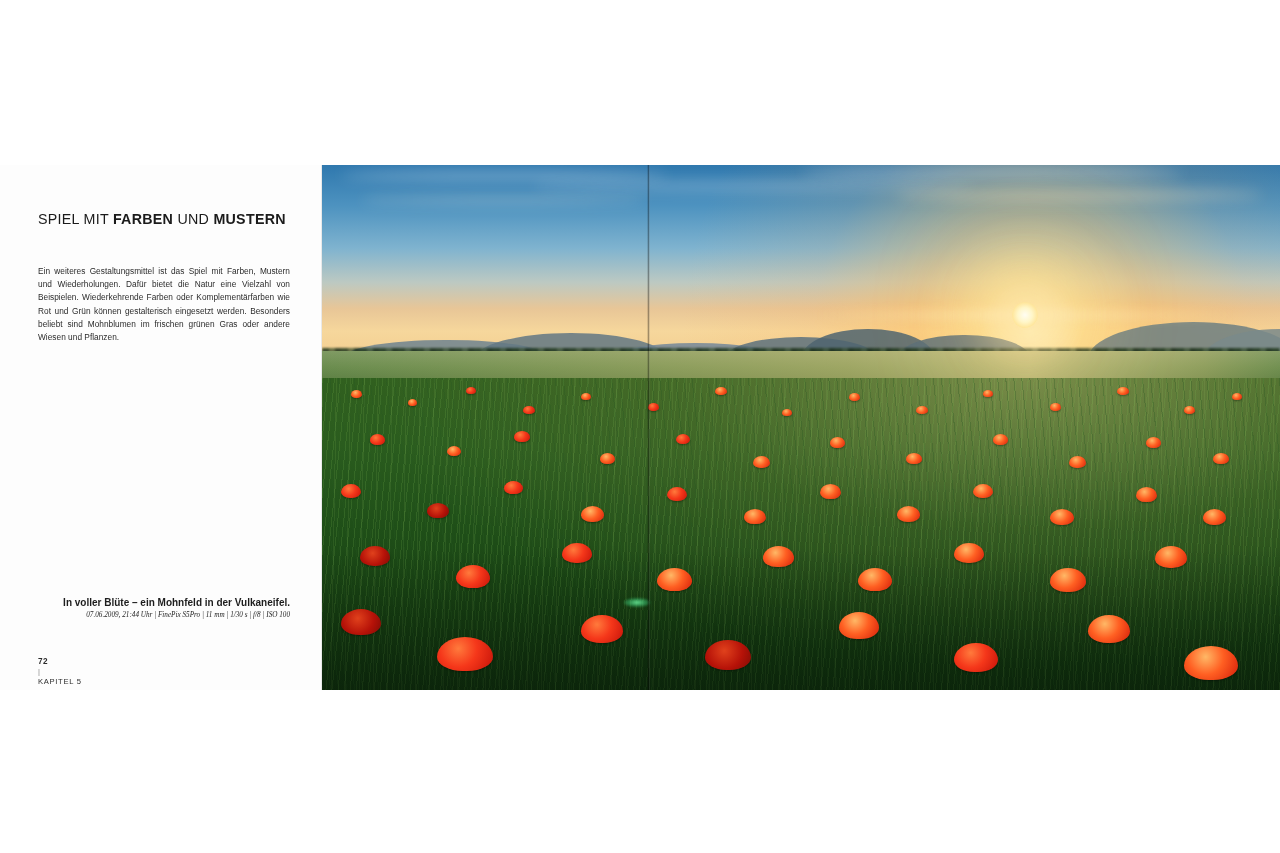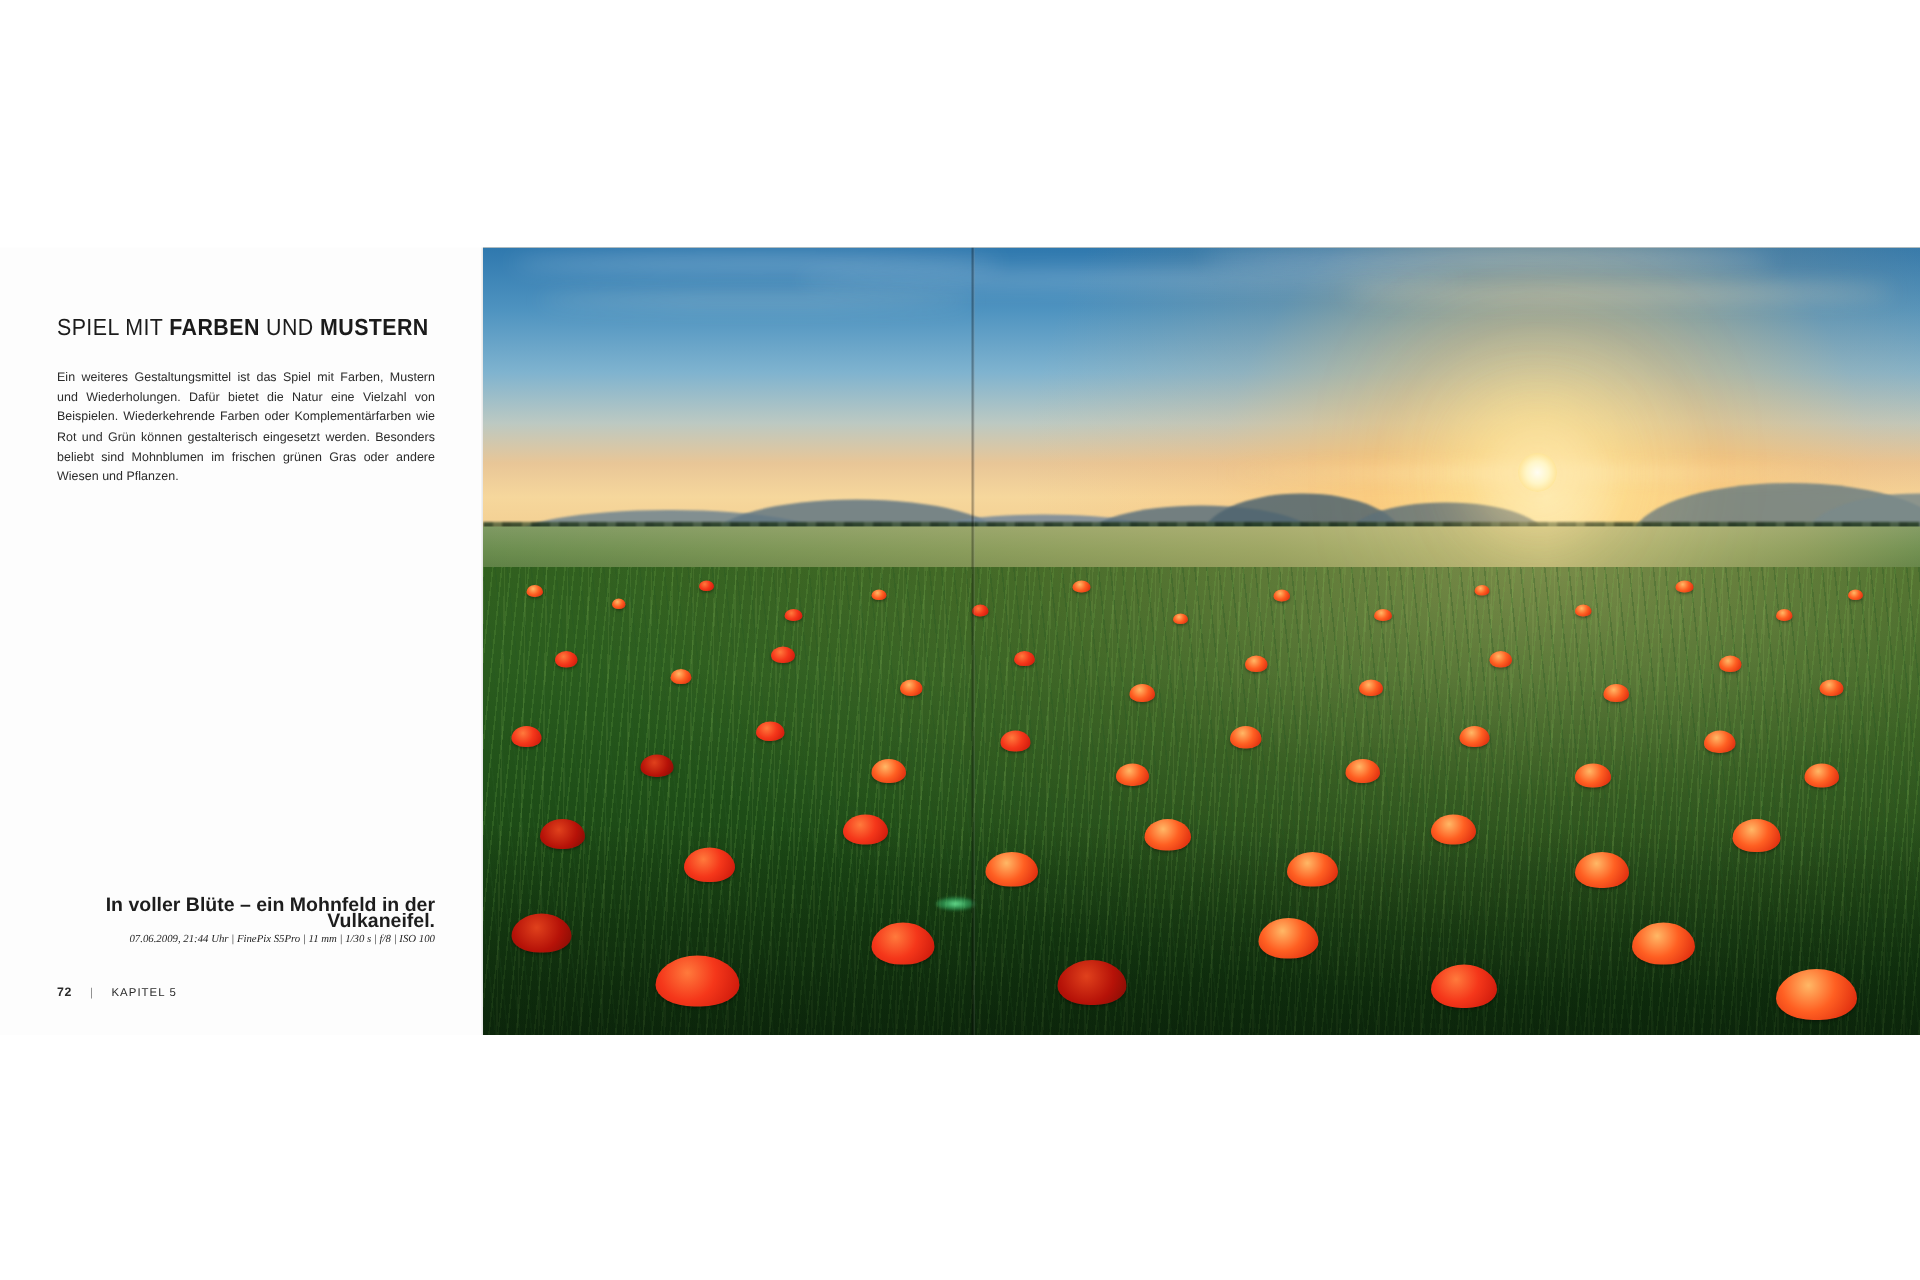--- a/index.html
+++ b/index.html
@@ -49,62 +49,63 @@
     font-stretch: condensed;
     transform: scaleX(0.92);
     transform-origin: left center;
   }
   .headline .light { font-weight: 400; }
   .headline .bold { font-weight: 700; }
 
   .bodytext {
     position: absolute;
     left: 38px;
-    top: 72px;
+    top: 92px;
     width: 252px;
     font-size: 8.3px;
     line-height: 13.1px;
     color: #2b2b2b;
     text-align: justify;
     text-justify: inter-word;
     letter-spacing: 0.02px;
   }
 
   .caption-block {
     position: absolute;
     left: 38px;
     top: 432px;
     width: 252px;
     text-align: right;
   }
   .caption-title {
-    font-size: 13px;
+    font-size: 10px;
     font-weight: 700;
     color: #1d1d1d;
     line-height: 11px;
   }
   .caption-meta {
     margin-top: 2px;
     font-family: "Liberation Serif", serif;
     font-style: italic;
     font-size: 7.2px;
     color: #1d1d1d;
     line-height: 11px;
   }
 
   .folio {
     position: absolute;
     left: 38px;
     top: 492px;
     display: flex;
     align-items: baseline;
-    gap: 12px;
+    gap: 1px;
     font-size: 7.6px;
     color: #2b2b2b;
     letter-spacing: 0.4px;
+    flex-direction: column;
   }
   .folio .num { font-weight: 700; font-size: 8.2px; }
   .folio .sep { color: #8a8a8a; }
   .folio .chapter { letter-spacing: 0.7px; }
 
   
   .page-right {
     position: relative;
     flex: 1 1 auto;
     height: 525px;

